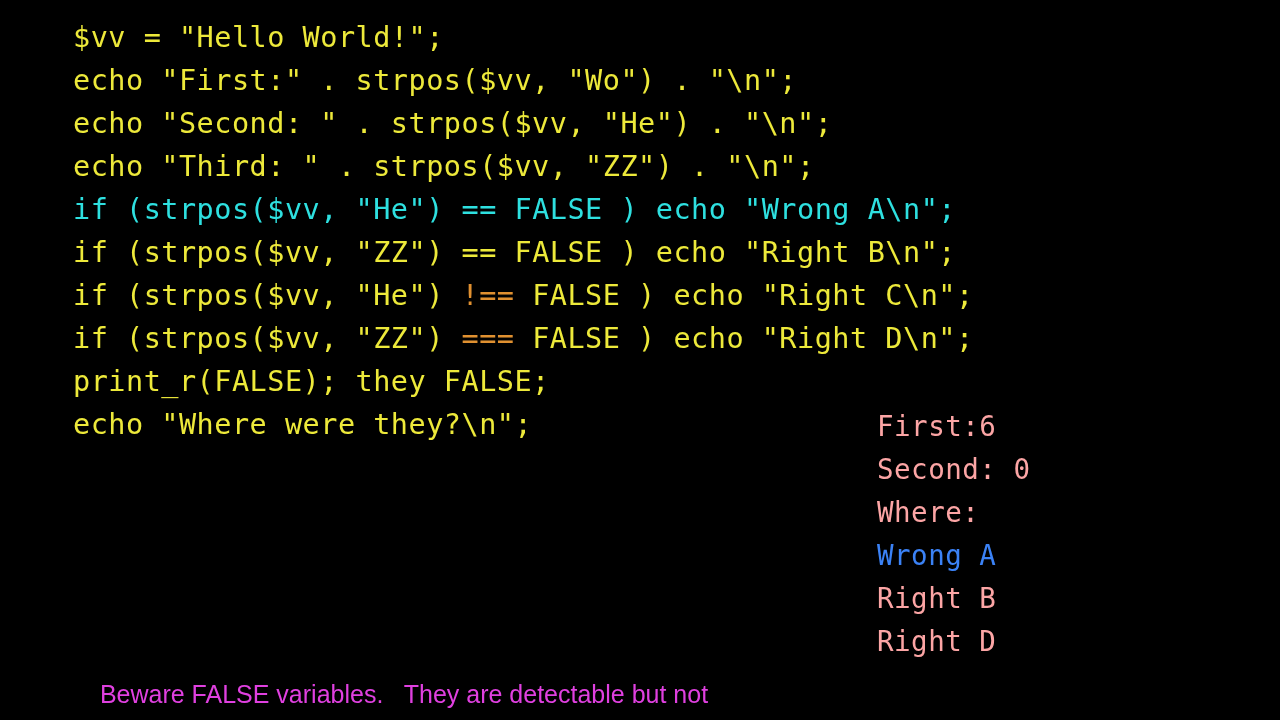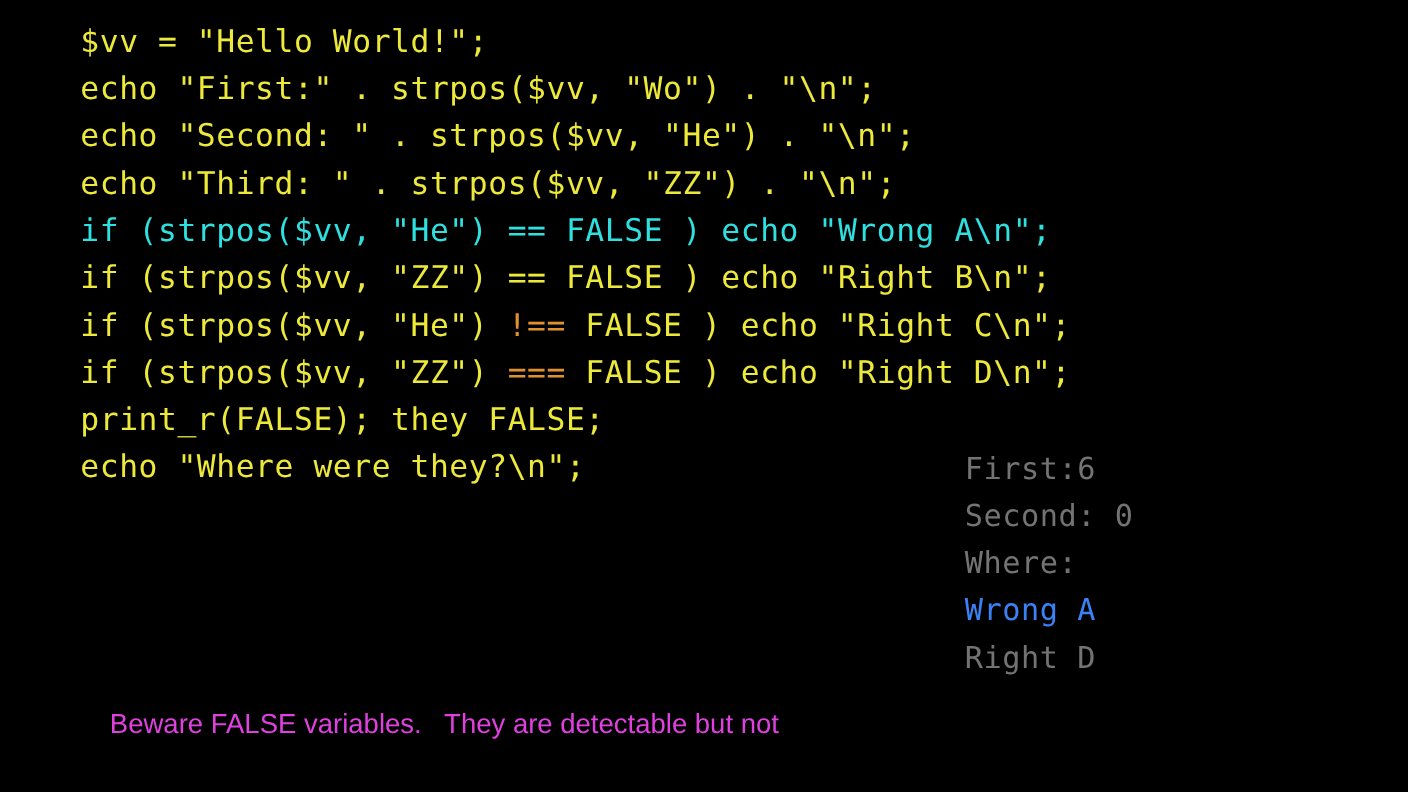--- a/index.html
+++ b/index.html
@@ -43,37 +43,37 @@
     top: 405px;
     width: 400px;
   }
   .out-line {
     font-family: "DejaVu Sans Mono", monospace;
     font-size: 27.5px;
     line-height: 43px;
     height: 43px;
     white-space: pre;
     letter-spacing: 0.5px;
-    color: #737373;
+    color: #fca5a5;
   }
   .out-line.cyan { color: #3b82f6; }
 
   
   #caption {
     position: absolute;
     left: 20px;
     top: 640px;
     width: 768px;
     text-align: center;
     font-family: "Liberation Sans", sans-serif;
     font-size: 25px;
     line-height: 36px;
     color: #e040e0;
   }
-  #caption .cap-line { white-space: pre; }
+  #caption .cap-line { white-space: pre; margin-top: 36px; }
 </style>
 </head>
 <body>
 
 <div id="code-listing">
     <div class="code-line"><span>$vv = "Hello World!";</span></div>
     <div class="code-line"><span>echo "First:" . strpos($vv, "Wo") . "\n";</span></div>
     <div class="code-line"><span>echo "Second: " . strpos($vv, "He") . "\n";</span></div>
     <div class="code-line"><span>echo "Third: " . strpos($vv, "ZZ") . "\n";</span></div>
     <div class="code-line cyan"><span>if (strpos($vv, "He") </span><span>==</span><span> FALSE ) echo "Wrong A\n";</span></div>
@@ -82,18 +82,19 @@
     <div class="code-line"><span>if (strpos($vv, "ZZ") </span><span class="op-orange">===</span><span> FALSE ) echo "Right D\n";</span></div>
     <div class="code-line"><span>print_r(FALSE); they FALSE;</span></div>
     <div class="code-line"><span>echo "Where were they?\n";</span></div>
   </div>
 
 <div id="output-panel">
     <div class="out-line">First:6</div>
     <div class="out-line">Second: 0</div>
     <div class="out-line">Where:</div>
     <div class="out-line cyan">Wrong A</div>
+    <div class="out-line">Right B</div>
     <div class="out-line">Right D</div>
   </div>
 
 <div id="caption">
   <div class="cap-line">Beware FALSE variables.   They are detectable but not</div>
 </div>
 
 </body></html>

